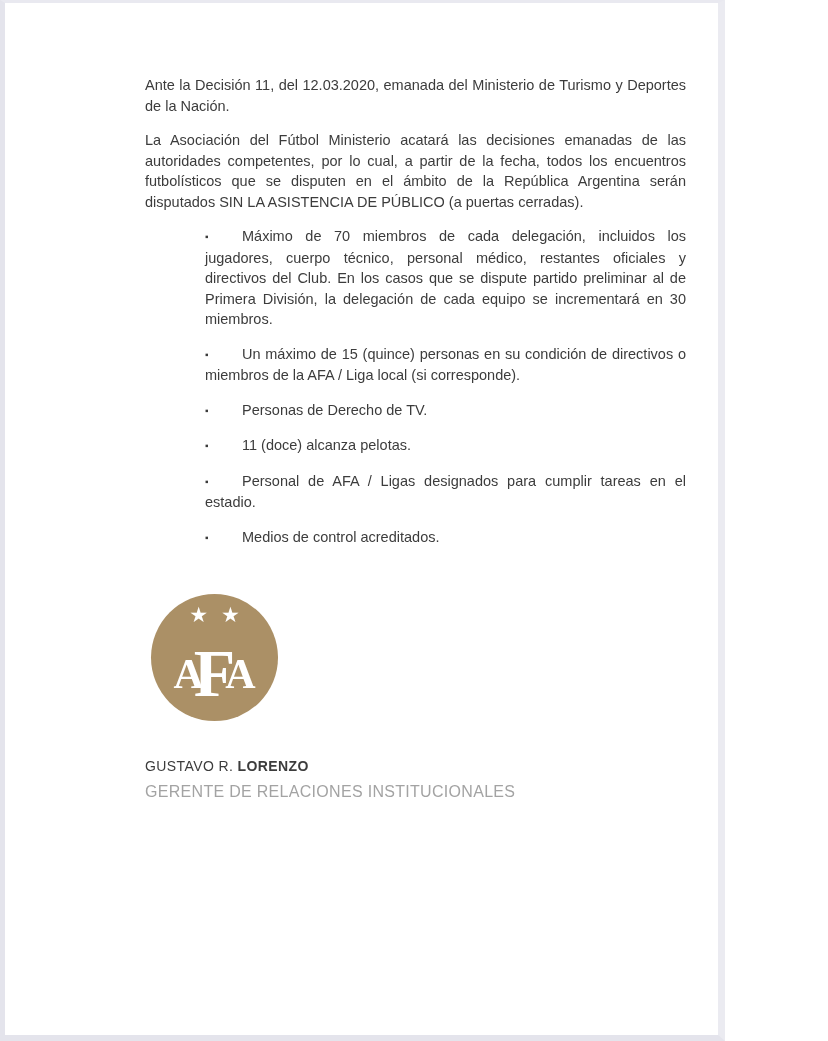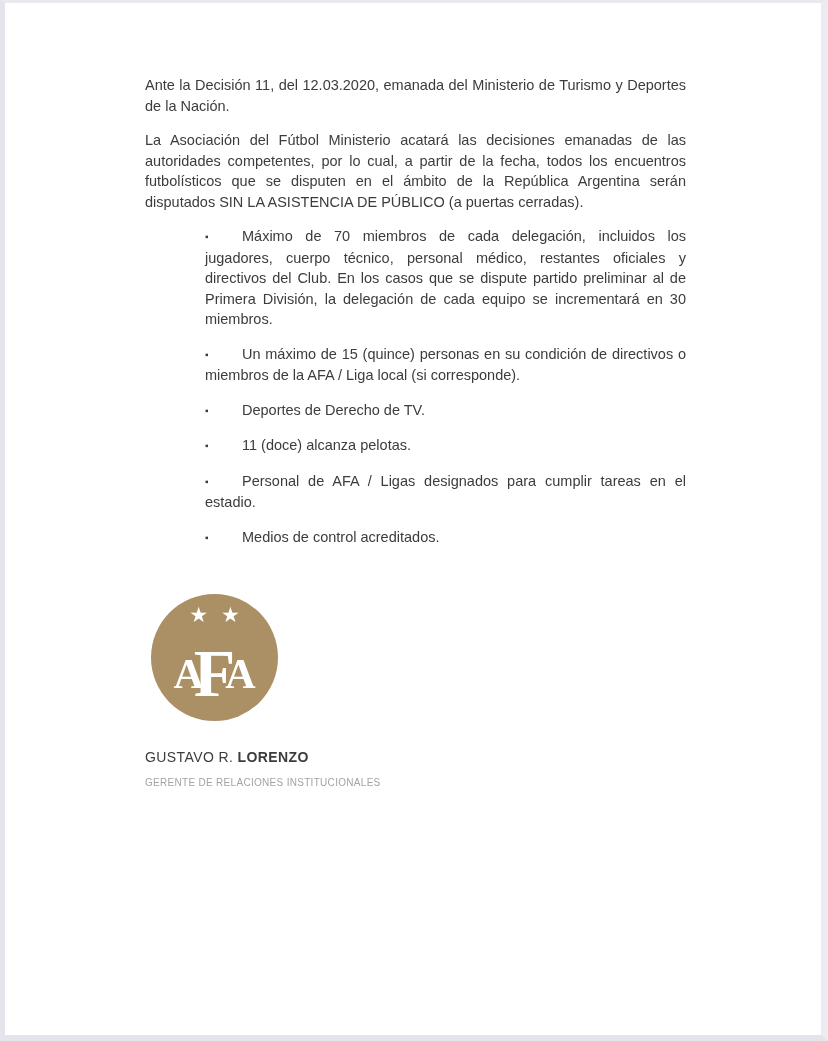--- a/index.html
+++ b/index.html
@@ -1,18 +1,18 @@
 <!DOCTYPE html>
 <html><head>
 <meta charset="utf-8">
 <style>
   html, body { margin: 0; padding: 0; background: #ffffff; }
   .photo {
     position: relative;
-    width: 828px;
+    width: 725px;
     height: 1041px;
     box-sizing: border-box;
     background: #ffffff;
     border-left: 5px solid #e4e4ec;
     border-top: 3px solid #e9e9f0;
     border-right: 7px solid #ebebf1;
     border-bottom: 6px solid #e4e4ec;
     overflow: hidden;
     font-family: "Liberation Sans", sans-serif;
   }
@@ -74,47 +74,47 @@
     font-weight: bold;
   }
   .monogram .a-letter { font-size: 42px; line-height: 90px; }
   .monogram .f-letter {
     font-size: 68px;
     line-height: 90px;
     margin: 0 -10px;
     transform: translateY(8px);
     z-index: 2;
   }
-  .signature { margin-top: 26px; }
+  .signature { margin-top: 35px; }
   .sig-name {
     font-size: 14px;
     letter-spacing: 0.4px;
     color: #3c3c3c;
   }
   .sig-name .bold { font-weight: bold; }
   .sig-role, .sig-org {
-    font-size: 10px;
+    font-size: 16px;
     letter-spacing: 0.3px;
     color: #a3a3a3;
     margin-top: 5.5px;
   }
 </style>
 </head>
 <body>
 
 <div class="photo">
   <div class="content">
 
     <p class="para">Ante la Decisión 11, del 12.03.2020, emanada del Ministerio de Turismo y Deportes de la Nación.</p>
     <p class="para">La Asociación del Fútbol Ministerio acatará las decisiones emanadas de las autoridades competentes, por lo cual, a partir de la fecha, todos los encuentros futbolísticos que se disputen en el ámbito de la República Argentina serán disputados SIN LA ASISTENCIA DE PÚBLICO (a puertas cerradas).</p>
 
     <div>
       <p class="bullet"><span class="glyph">▪</span><span>Máximo de 70 miembros de cada delegación, incluidos los jugadores, cuerpo técnico, personal médico, restantes oficiales y directivos del Club. En los casos que se dispute partido preliminar al de Primera División, la delegación de cada equipo se incrementará en 30 miembros.</span></p>
       <p class="bullet"><span class="glyph">▪</span><span>Un máximo de 15 (quince) personas en su condición de directivos o miembros de la AFA / Liga local (si corresponde).</span></p>
-      <p class="bullet"><span class="glyph">▪</span><span>Deportes de Derecho de TV.</span></p>
+      <p class="bullet"><span class="glyph">▪</span><span>Personas de Derecho de TV.</span></p>
       <p class="bullet"><span class="glyph">▪</span><span>11 (doce) alcanza pelotas.</span></p>
       <p class="bullet"><span class="glyph">▪</span><span>Personal de AFA / Ligas designados para cumplir tareas en el estadio.</span></p>
       <p class="bullet"><span class="glyph">▪</span><span>Medios de control acreditados.</span></p>
     </div>
 
     <div class="logo">
       <div class="stars">
         <span>★</span>
         <span>★</span>
       </div>

